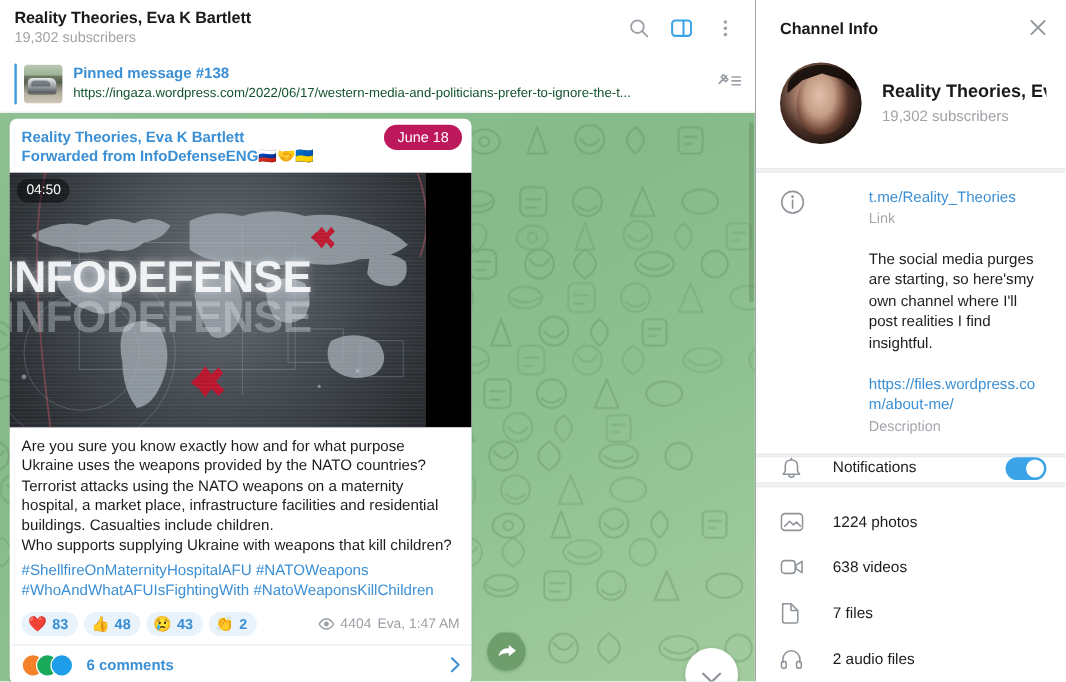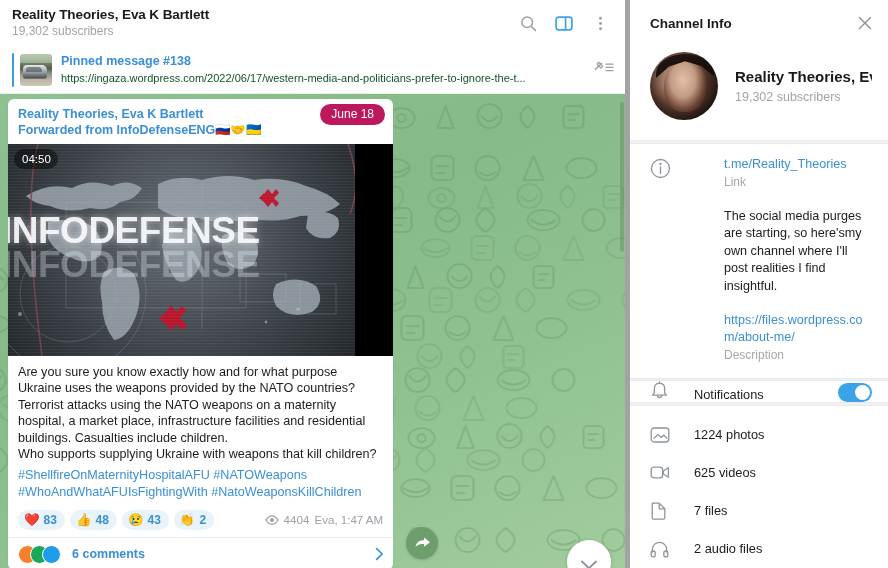--- a/index.html
+++ b/index.html
@@ -11,21 +11,21 @@
     -webkit-font-smoothing: antialiased;
   }
   .app { display: flex; width: 888px; height: 568px; }
 
   
   .chat-col {
     width: 630px; height: 568px;
     display: flex; flex-direction: column;
     position: relative;
     background: #ffffff;
-    border-right: 5px solid #a3a3a3;
+    border-right: 1px solid #a3a3a3;
   }
 
   
   .chat-header {
     height: 46px; flex: 0 0 46px;
     display: flex; align-items: center;
     padding: 0 10px 0 12px;
     background: #ffffff;
     position: relative; z-index: 6;
   }
@@ -275,21 +275,21 @@
   .info-link {
     font-size: 12.6px; color: #3b8fd4; line-height: 17px; word-break: break-word; cursor: pointer;
   }
   .info-cap { font-size: 12px; color: #a4a8ac; line-height: 17px; margin-top: 1px; }
   .info-desc {
     font-size: 12.6px; color: #1c1c1c; line-height: 17.6px; margin-top: 17px;
   }
   .info-desc2 { margin-top: 16px; }
 
   .row-toggle {
-    display: flex; align-items: flex-end; height: 54px;
+    display: flex; align-items: flex-start; height: 54px;
     padding: 0 16px 0 20px; cursor: pointer;
   }
   .row-ico { flex: 0 0 44px; display: flex; align-items: center; }
   .row-label { flex: 1 1 auto; font-size: 12.8px; color: #1c1c1c; }
   .switch {
     width: 34px; height: 19px; border-radius: 10px; background: #3ba3e8;
     position: relative; flex: 0 0 34px;
   }
   .switch::after {
     content:""; position:absolute; right:2px; top:2px;
@@ -633,21 +633,21 @@
         <div class="media-label">1224 photos</div>
       </div>
 
       <div class="media-row">
         <div class="media-ico">
           <svg width="20" height="17" viewBox="0 0 20 17">
             <rect x="1.2" y="3.2" width="11.4" height="10.6" rx="2.6" fill="none" stroke="#8f959b" stroke-width="1.3"></rect>
             <path d="M13.4 7 L18.4 3.8 v9.4 L13.4 10 z" fill="none" stroke="#8f959b" stroke-width="1.3" stroke-linejoin="round"></path>
           </svg>
         </div>
-        <div class="media-label">625 videos</div>
+        <div class="media-label">638 videos</div>
       </div>
 
       <div class="media-row">
         <div class="media-ico">
           <svg width="17" height="19" viewBox="0 0 17 19">
             <path d="M2.2 2.2 h7 l5.6 5.6 v8.8 a1.6 1.6 0 0 1 -1.6 1.6 H3.8 a1.6 1.6 0 0 1 -1.6 -1.6 V3.8 a1.6 1.6 0 0 1 1.6 -1.6 z" fill="none" stroke="#8f959b" stroke-width="1.3" stroke-linejoin="round"></path>
             <path d="M9.2 2.2 v5.6 h5.6" fill="none" stroke="#8f959b" stroke-width="1.3" stroke-linejoin="round"></path>
           </svg>
         </div>
         <div class="media-label">7 files</div>

